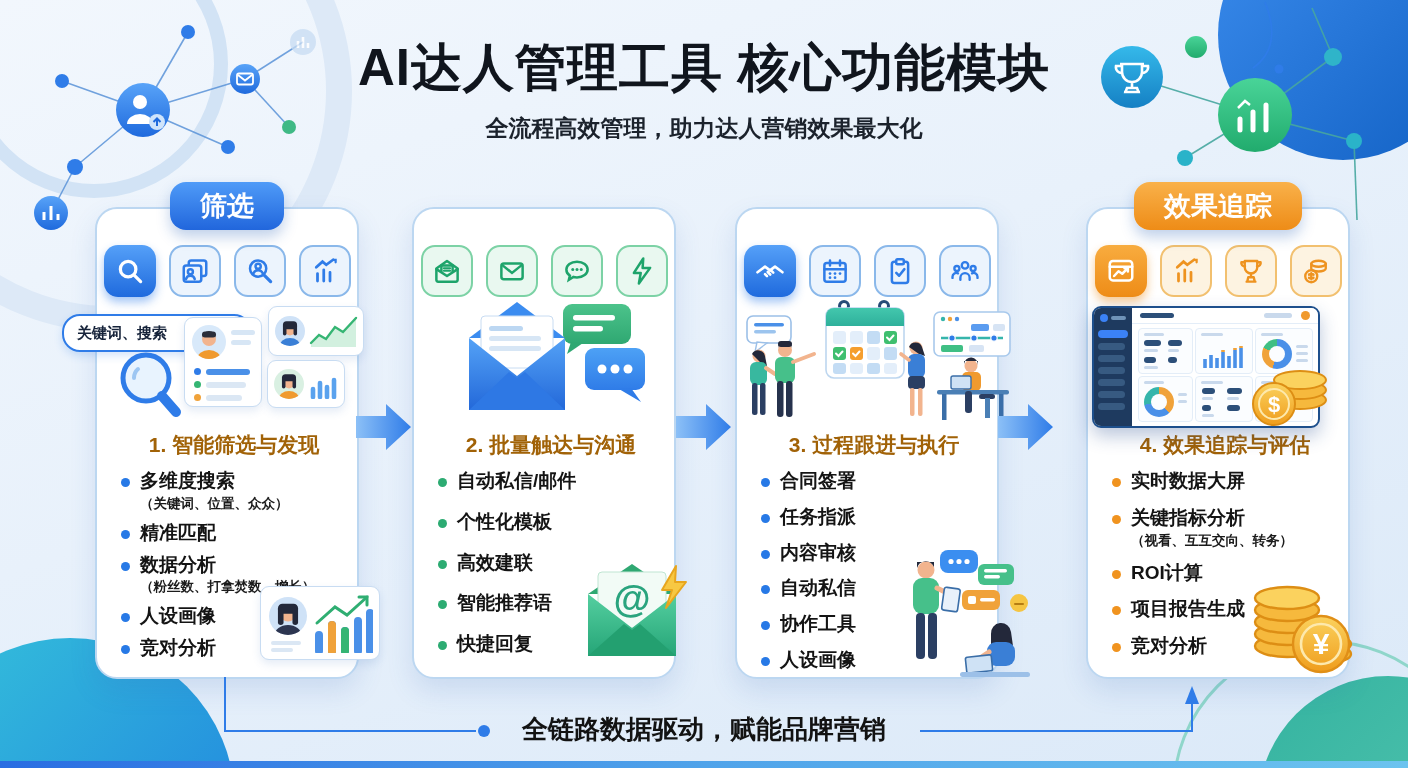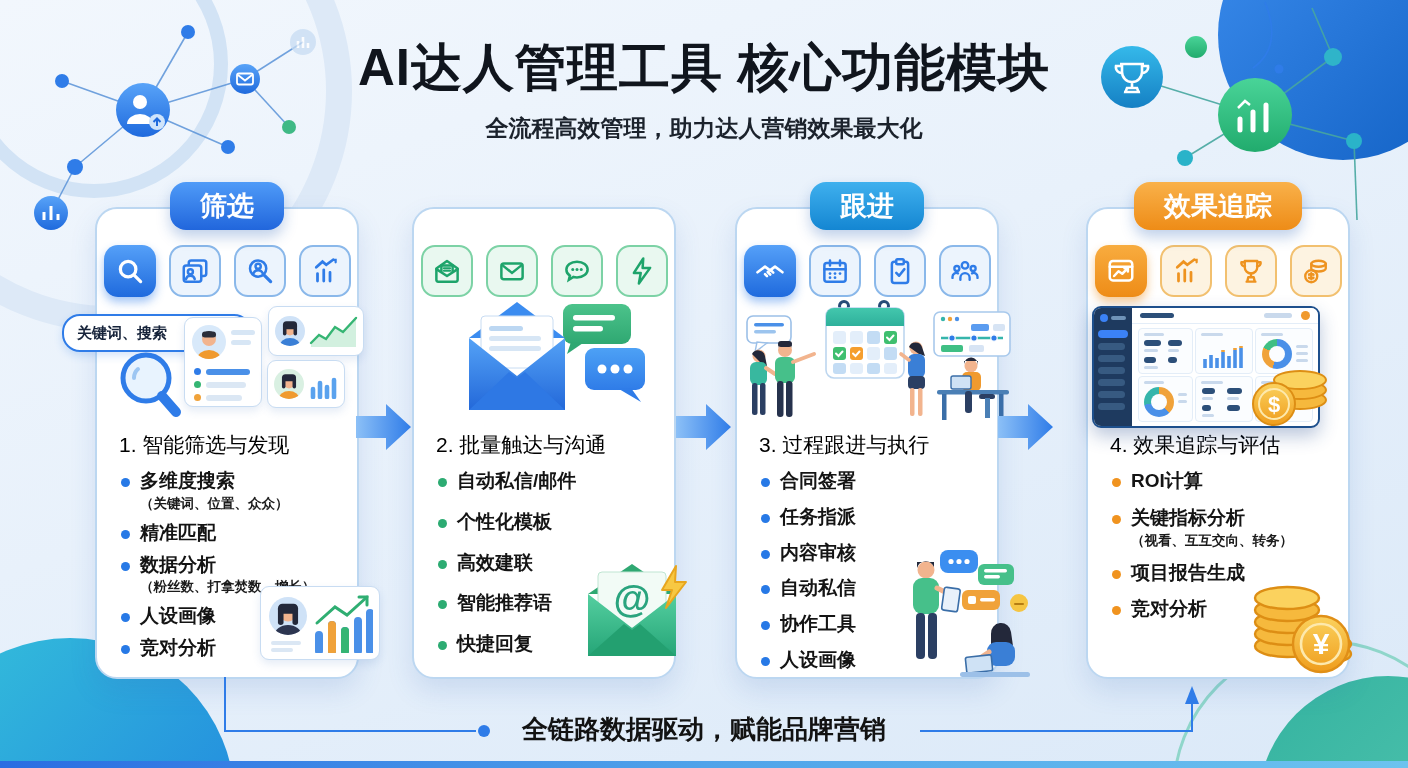--- a/index.html
+++ b/index.html
@@ -35,21 +35,21 @@
   .pill-orange{background:linear-gradient(180deg,#f9b14a,#ee8c17);}
   .icons{position:absolute;top:36px;left:0;right:0;display:flex;justify-content:center;gap:13px;}
   .tile{width:52px;height:52px;border-radius:14px;display:flex;align-items:center;justify-content:center;box-sizing:border-box;}
   .tile svg{width:30px;height:30px;}
   .t-blue-fill{background:linear-gradient(180deg,#55a0f8,#1f6add);color:#fff;box-shadow:0 5px 10px rgba(47,124,232,.45);}
   .t-blue{background:#ecf4fd;border:2px solid #8ab8ea;color:#2f7ce8;}
   .t-green{background:#e9f8f0;border:2px solid #7cd2a5;color:#1ea46b;}
   .t-orange{background:#fdf3e1;border:2px solid #f2c06f;color:#ee9320;}
   .t-orange-fill{background:linear-gradient(180deg,#f8ac3f,#ee8c17);color:#fff;box-shadow:0 5px 10px rgba(238,140,23,.45);}
   .card-body{position:absolute;top:222px;left:24px;right:8px;}
-  .sec-title{font-size:21px;font-weight:400;color:#000000;margin:0 0 11px -2px;white-space:nowrap;}
+  .sec-title{font-size:21px;font-weight:700;color:#a16207;margin:0 0 11px -2px;white-space:nowrap;text-align:center;}
   ul.bullets{list-style:none;margin:0;padding:0;}
   ul.bullets li{display:flex;gap:10px;margin-bottom:9px;}
   .dot{flex:0 0 9px;width:9px;height:9px;border-radius:50%;margin-top:8px;}
   .c1 .dot,.c3 .dot{background:#2779e6;} .c2 .dot{background:#2cab72;} .c4 .dot{background:#f0931f;}
   .b-main{font-size:19px;font-weight:800;color:#141414;line-height:1.2;}
   .b-sub{font-size:13.5px;font-weight:600;color:#1b1b1b;margin-top:2px;}
   
   .abs{position:absolute;z-index:2;}
   .mini-card{background:#fff;border:1.5px solid #c8dcf2;border-radius:9px;box-shadow:0 4px 9px rgba(70,120,190,.14);}
   .avatar{border-radius:50%;overflow:hidden;position:absolute;}
@@ -423,21 +423,20 @@
     <rect x="18" y="16" width="68" height="56" rx="4" fill="#f2fbf6" stroke="#bfe5d2"></rect>
     <text x="52" y="56" text-anchor="middle" font-size="38" font-weight="bold" fill="#2aa e" style="fill:#2aa47e">@</text>
     <polygon points="8,38 52,72 96,38 96,100 8,100" fill="url(#envG2)"></polygon>
     <polygon points="8,100 44,68 52,74 60,68 96,100" fill="#23a070"></polygon>
     <g>
       <polygon points="96,10 82,34 92,34 86,52 106,26 95,26" fill="#f7c843" stroke="#e8a61e" stroke-width="2" stroke-linejoin="round"></polygon>
     </g>
   </svg>
 
   <section class="card c3" style="left:735px;">
-    <div class="pill pill-cyan">跟进</div>
     <div class="icons">
       <span class="tile t-blue-fill">
         <svg viewBox="0 0 24 24" fill="none" stroke="currentColor" stroke-width="2.1" stroke-linecap="round" stroke-linejoin="round">
             <path d="M2 13 L8 8.5 L12 11.5"></path>
             <path d="M22 13 L16 8.5 L12 11.5"></path>
             <path d="M10.2 12.8 l2 2 M12.6 11.3 l2 2 M8 14.5 l1.6 1.6"></path>
           </svg>
         </span>
       <span class="tile t-blue">
         <svg viewBox="0 0 24 24" fill="none" stroke="currentColor" stroke-width="2" stroke-linecap="round">
@@ -661,28 +660,32 @@
             <circle cx="8.2" cy="16.2" r="4.8"></circle>
             <path d="M8.2 13.8 v4.8 M6.4 15 c0 -.8 3.6 -.8 3.6 0 m-3.6 2.4 c0 .8 3.6 .8 3.6 0"></path>
           </svg>
         </span>
     </div>
     <div class="card-body">
       <div class="sec-title">4. 效果追踪与评估</div>
       <ul class="bullets">
         <li style="margin-bottom:14px">
             <span class="dot"></span>
-            <div class="b-main">ROI计算</div>
+            <div class="b-main">实时数据大屏</div>
           </li>
         <li style="margin-bottom:12px">
             <span class="dot"></span>
           <div>
               <div class="b-main">关键指标分析</div>
                <div class="b-sub">（视看、互互交向、转务）</div>
             </div>
+          </li>
+        <li style="margin-bottom:14px">
+            <span class="dot"></span>
+            <div class="b-main">ROI计算</div>
           </li>
         <li style="margin-bottom:14px">
             <span class="dot"></span>
             <div class="b-main">项目报告生成</div>
           </li>
         <li>
             <span class="dot"></span>
             <div class="b-main">竞对分析</div>
           </li>
       </ul>

